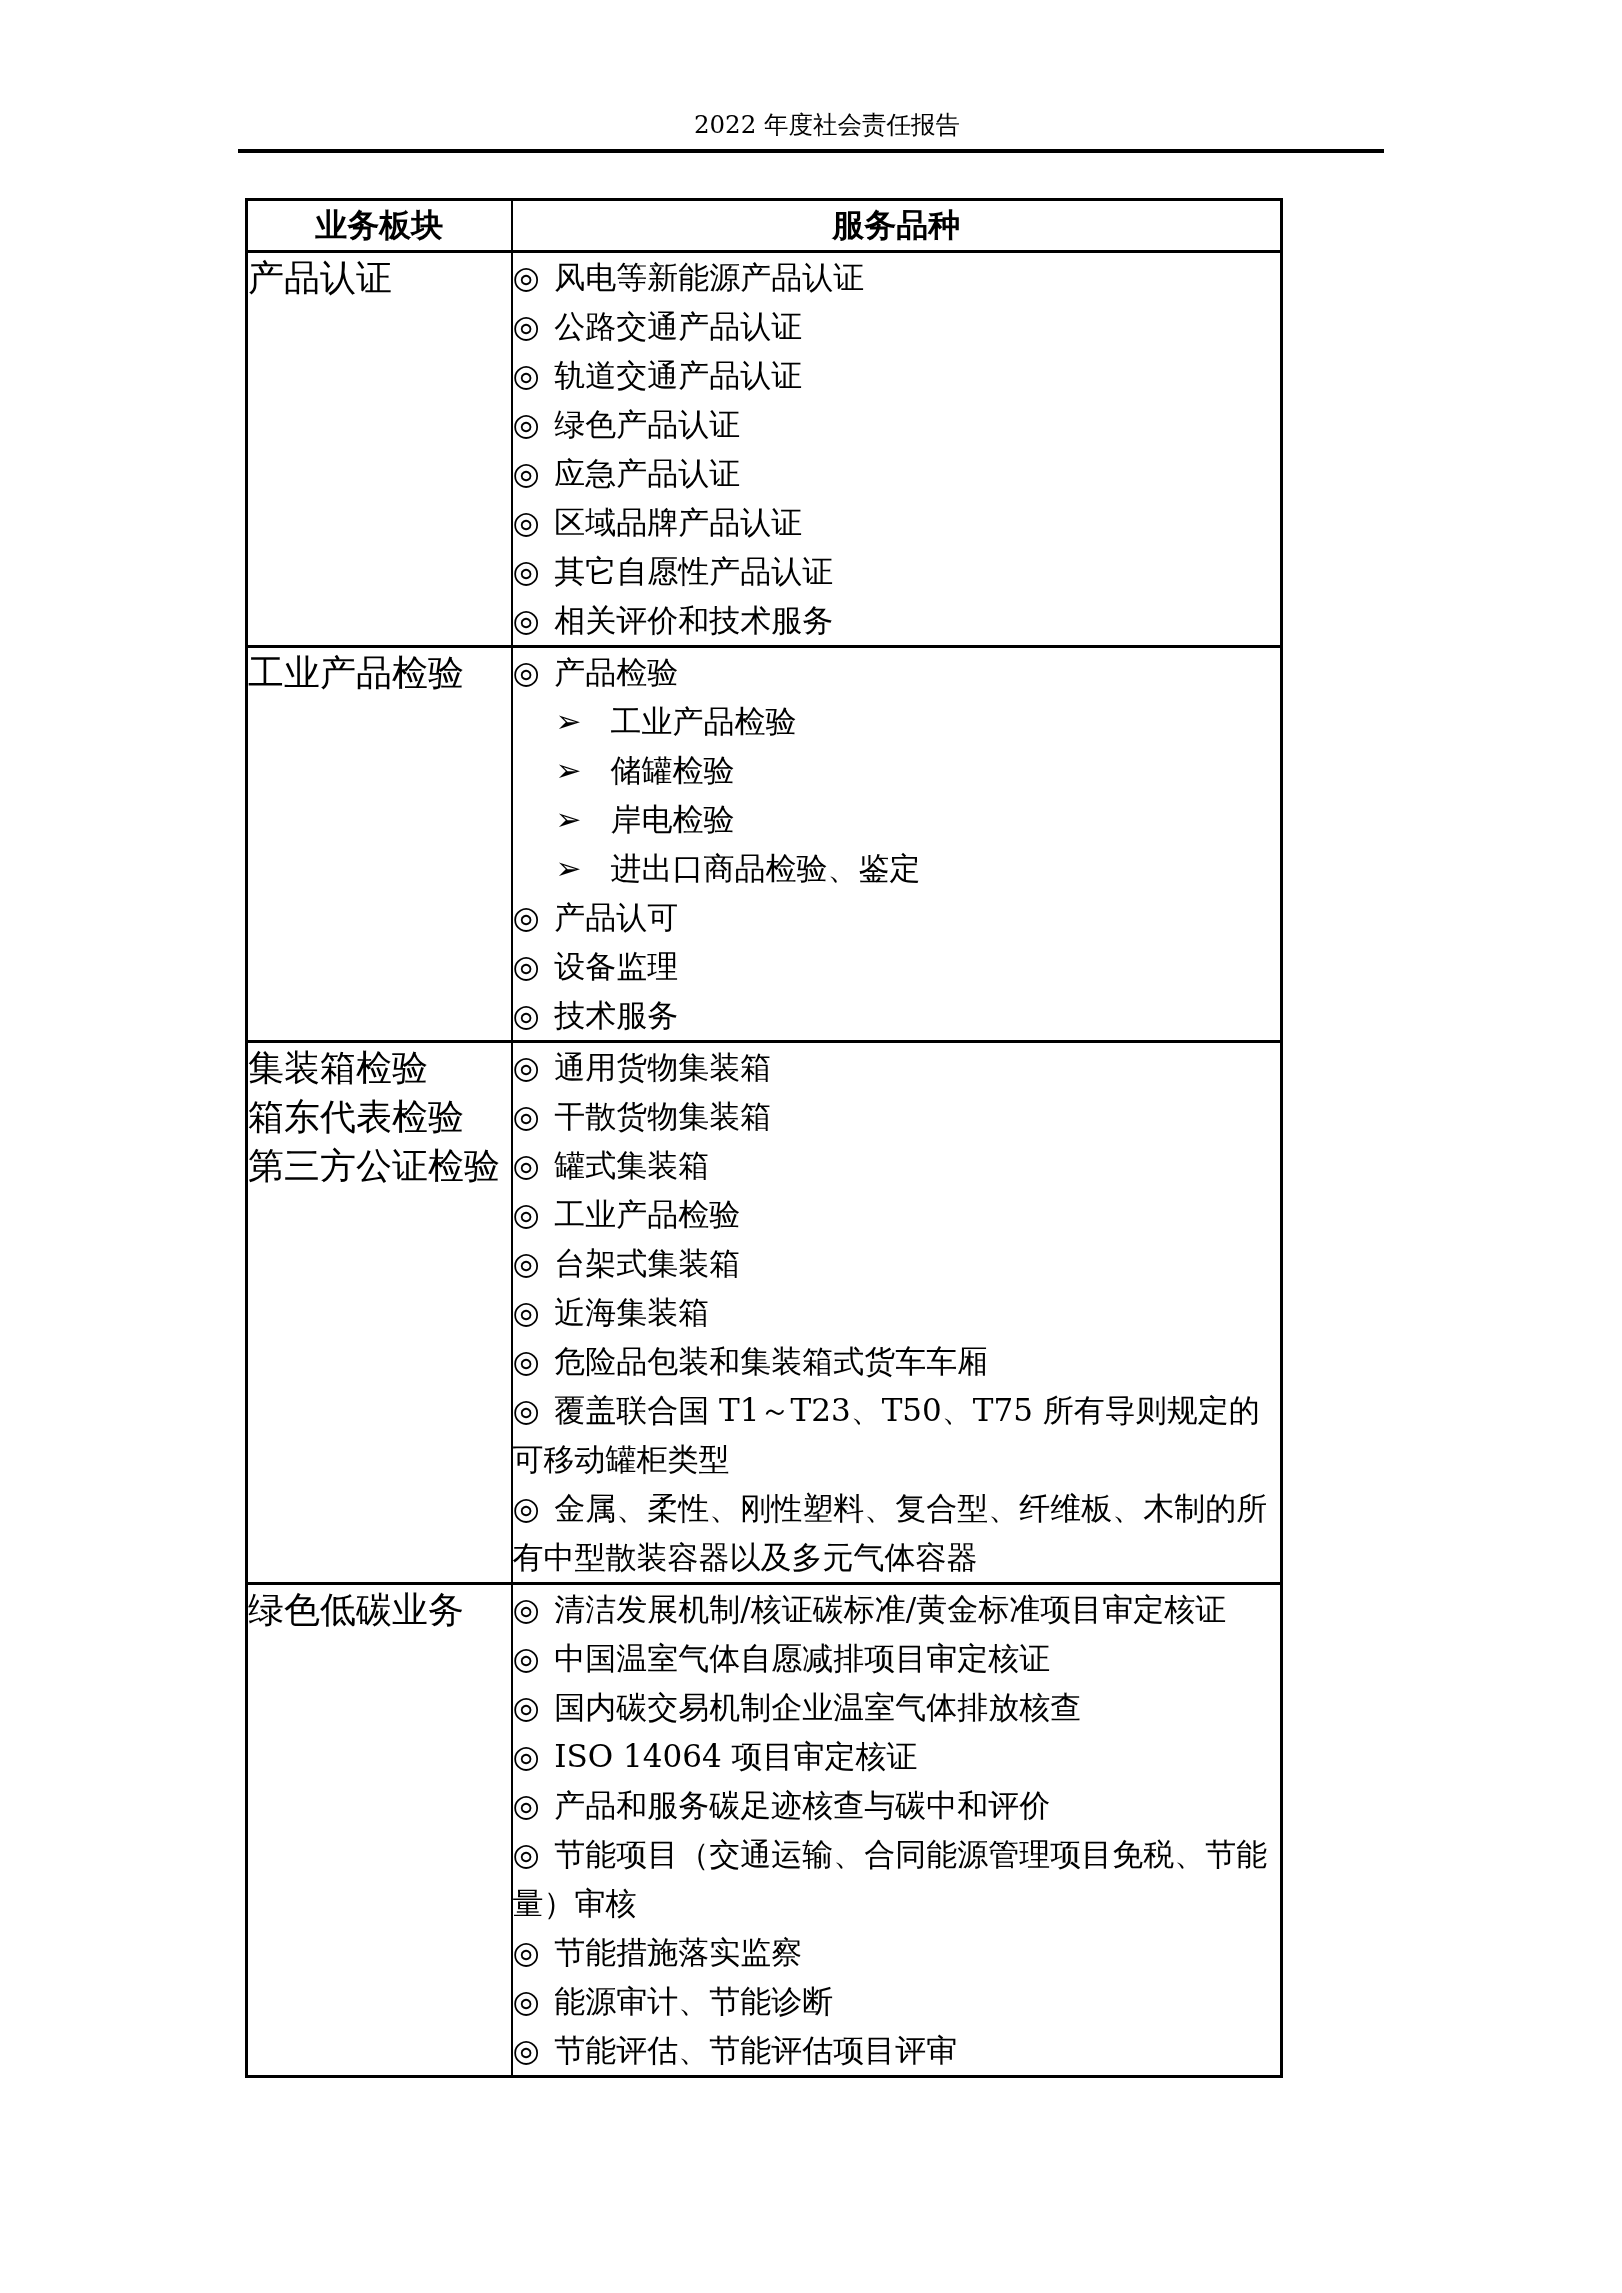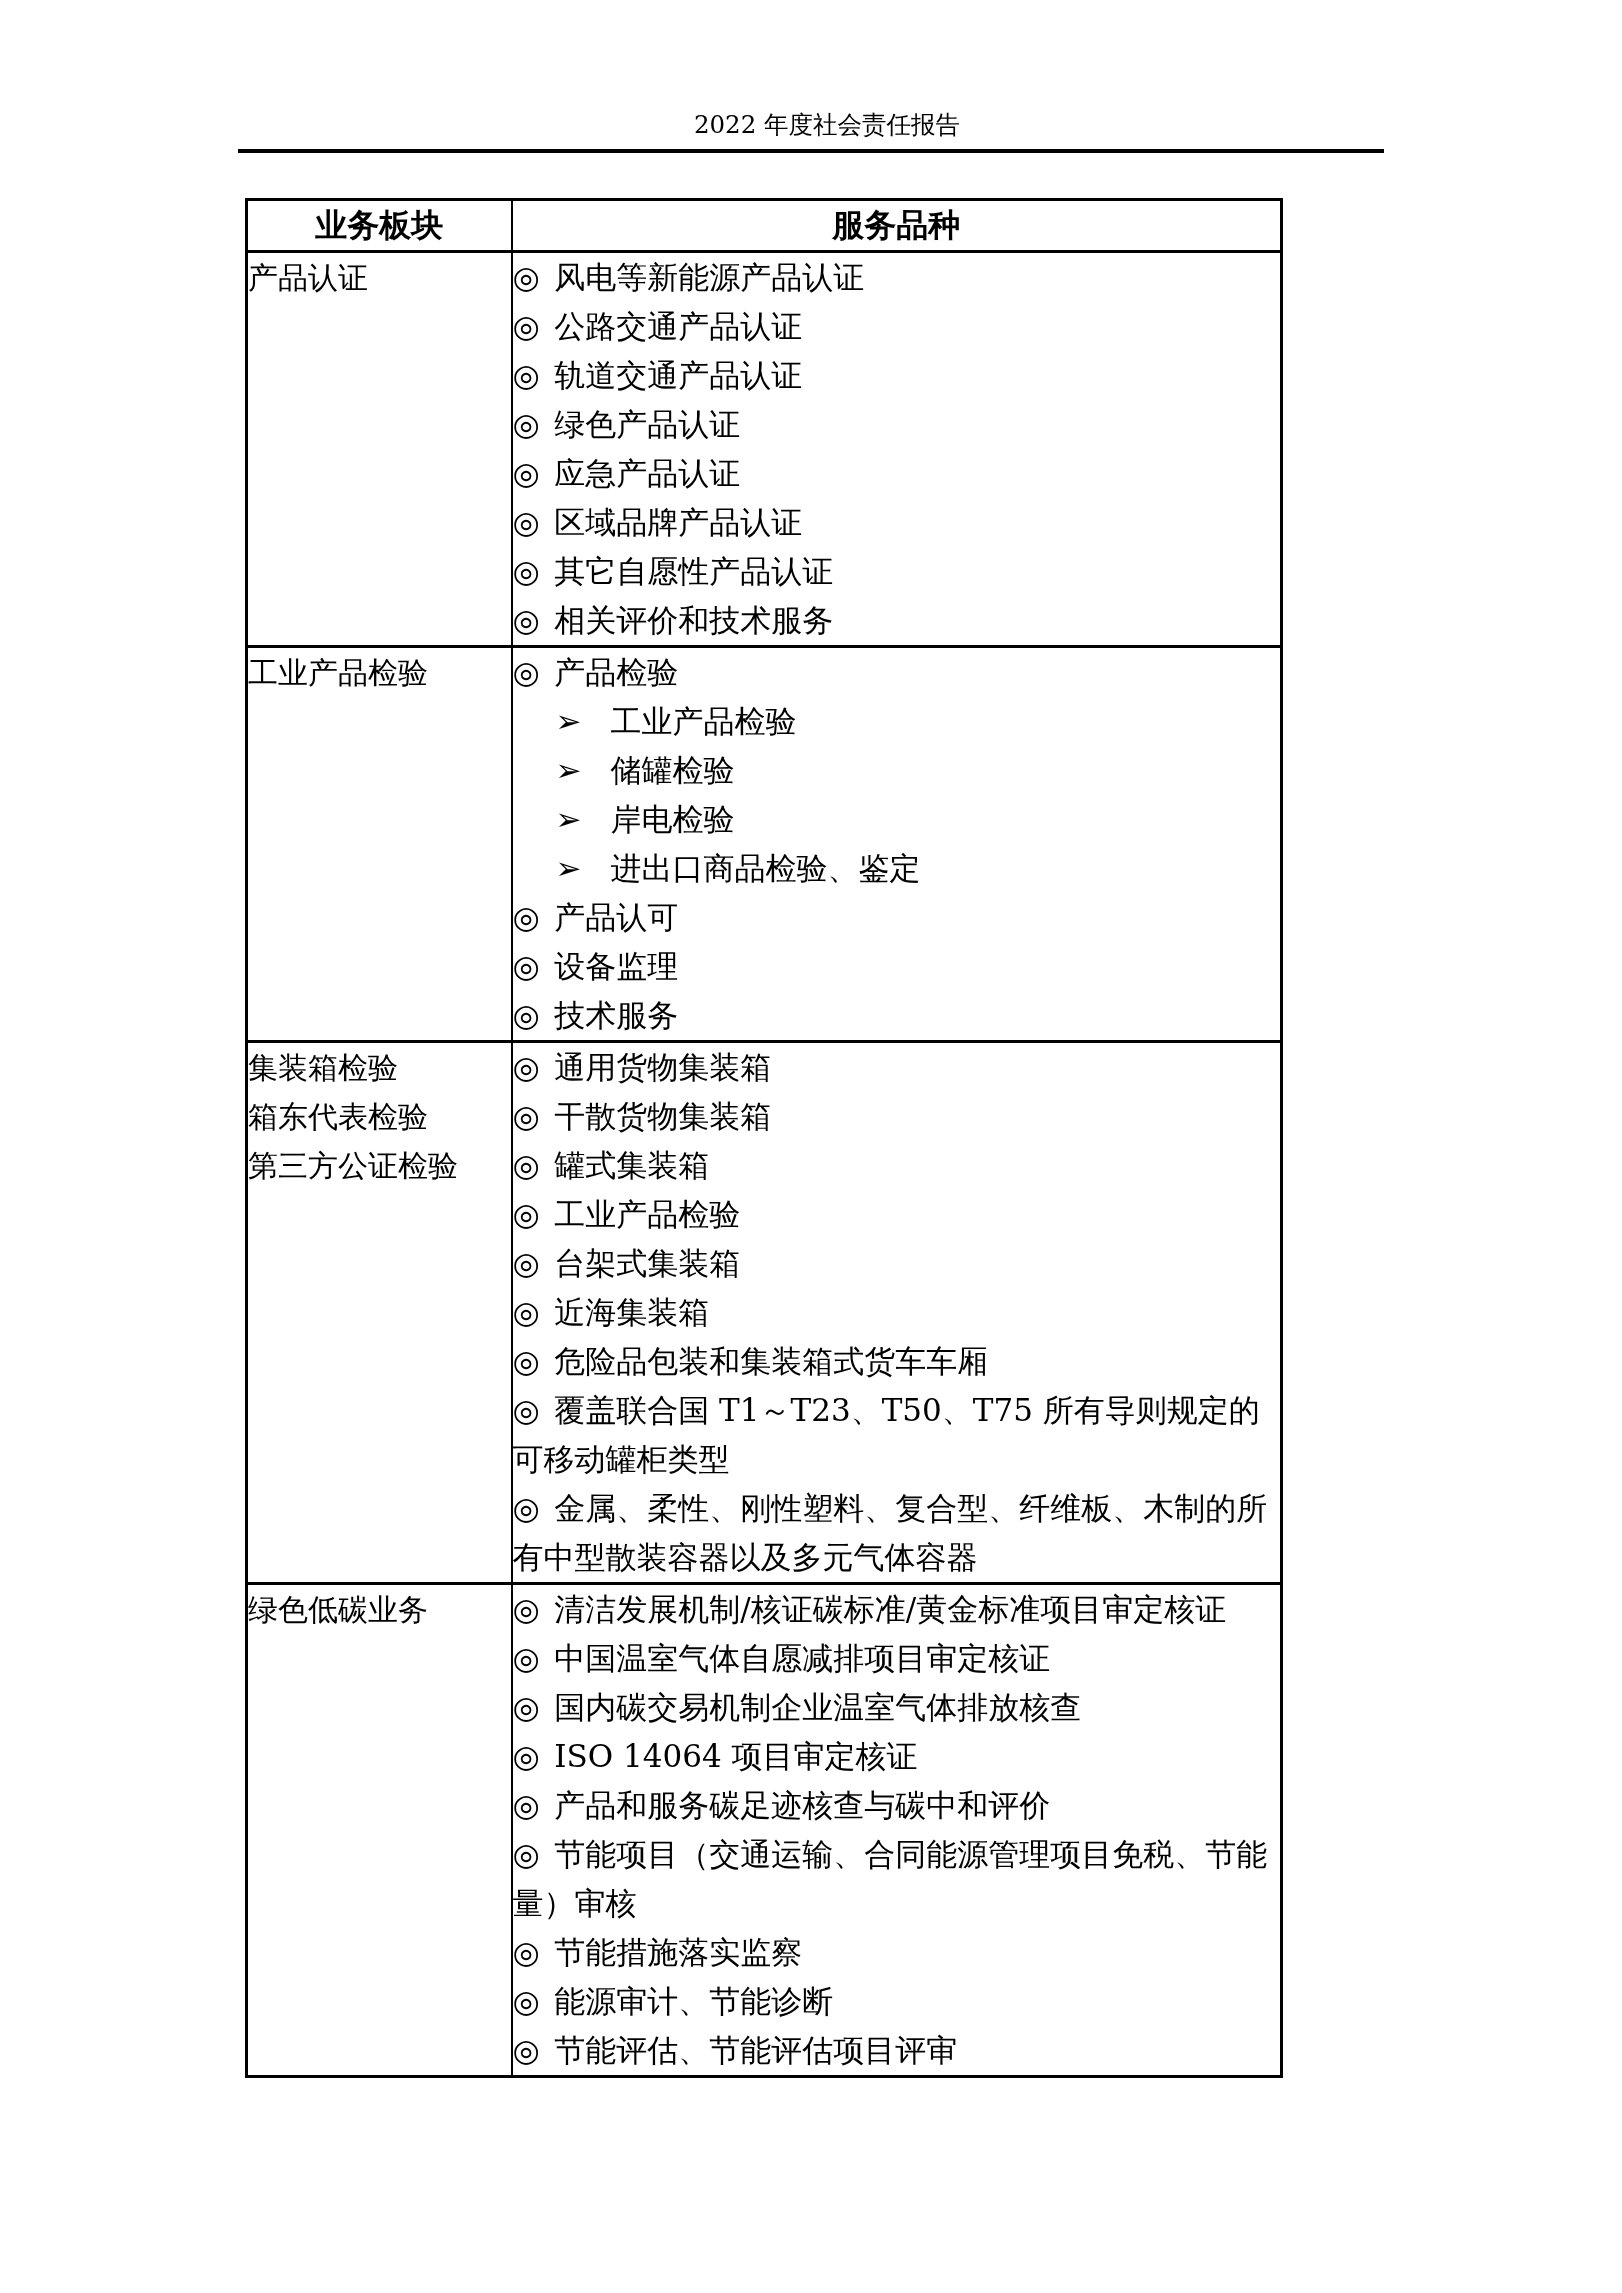--- a/index.html
+++ b/index.html
@@ -50,21 +50,21 @@
   }
   table.services-table th {
     height: 49px;
     line-height: 49px;
     font-size: 32px;
     font-weight: bold;
     text-align: center;
     vertical-align: middle;
   }
   td.seg-cell {
-    font-size: 30px;
+    font-size: 36px;
     line-height: 49px;
     padding: 1px 7.8px 0 14.7px;
   }
   td.svc-cell {
     font-size: 31px;
     line-height: 49px;
     padding: 1px 37px 0 17.6px;
     margin-left: 44px;
   }
   .svc-item { }

